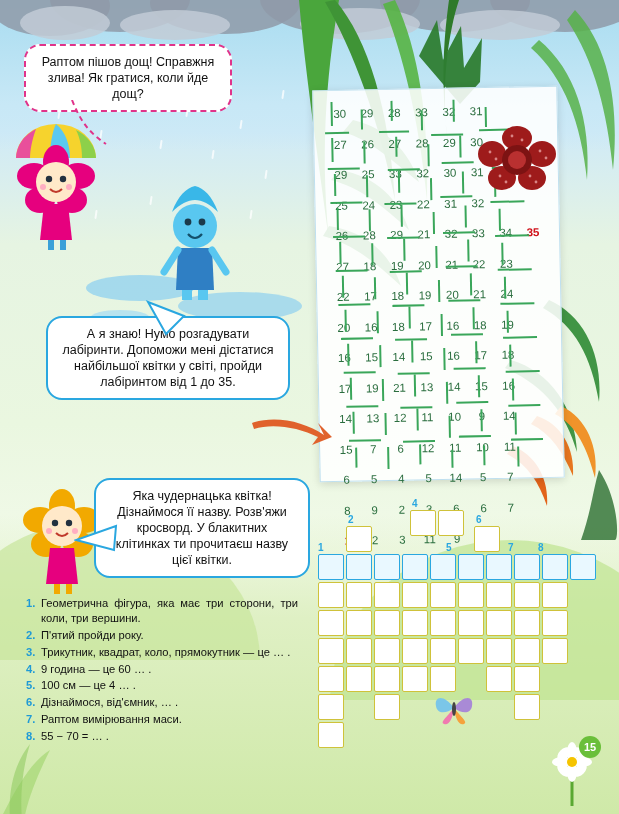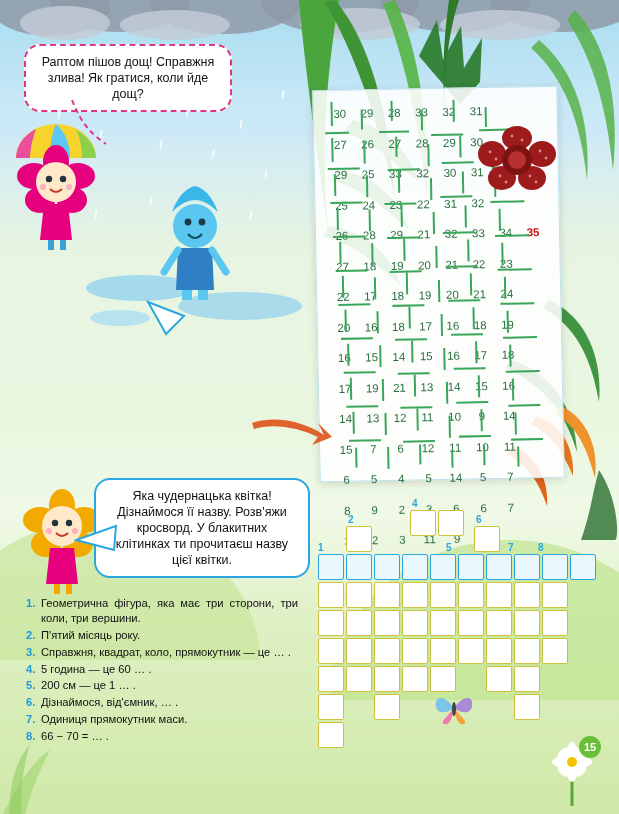--- a/index.html
+++ b/index.html
@@ -347,20 +347,23 @@
     <rect x="50" y="98" width="6" height="10" fill="#f2a900"></rect>
   </svg>
 
   <div class="bubble" id="bubble-rain" style="left:24px; top:44px; width:208px;">
     <span>Раптом пішов дощ! Справжня злива! Як гратися, коли йде дощ?</span>
   </div>
   <svg width="60" height="56" viewBox="0 0 60 56" style="position:absolute; left:66px; top:100px;">
     <path d="M6,0 C14,20 22,32 40,44" stroke="#e0338a" stroke-width="2" stroke-dasharray="5 4" fill="none"></path>
   </svg>
 
+  <div class="bubble blue" id="bubble-maze" style="left:46px; top:316px; width:244px;">
+    <span>А я знаю! Нумо розгадувати лабіринти. Допоможи мені дістатися найбільшої квітки у світі, пройди лабіринтом від 1 до 35.</span>
+  </div>
   <svg width="50" height="40" viewBox="0 0 50 40" style="position:absolute; left:140px; top:296px;">
     <path d="M26,38 L8,6 L44,20 Z" fill="#ffffff" stroke="#2aa7e0" stroke-width="2"></path>
   </svg>
 
   <div class="bubble blue2" id="bubble-crossword" style="left:94px; top:478px; width:216px;">
     <span>Яка чудернацька квітка! Дізнаймося її назву. Розв'яжи кросворд. У блакитних клітинках ти прочитаєш назву цієї квітки.</span>
   </div>
   <svg width="44" height="34" viewBox="0 0 44 34" style="position:absolute; left:74px; top:522px;">
     <path d="M42,4 L2,18 L40,28 Z" fill="#ffffff" stroke="#2aa7e0" stroke-width="2"></path>
   </svg>
@@ -651,43 +654,43 @@
     <div class="cw-cell" style="left:226px; top:138px;"></div>
   </div>
 
   <div id="clues">
     <div class="clue">
       <span class="clue-num">1.</span>
       <span class="clue-text">Геометрична фігура, яка має три сторони, три коли, три вершини.</span>
     </div>
     <div class="clue">
       <span class="clue-num">2.</span>
-      <span class="clue-text">П'ятий місяць року.</span>
+      <span class="clue-text">П'ятий пройди року.</span>
     </div>
     <div class="clue">
       <span class="clue-num">3.</span>
-      <span class="clue-text">Справжня, квадрат, коло, прямокутник — це … .</span>
+      <span class="clue-text">Трикутник, квадрат, коло, прямокутник — це … .</span>
     </div>
     <div class="clue">
       <span class="clue-num">4.</span>
-      <span class="clue-text">5 година — це 60 … .</span>
+      <span class="clue-text">9 година — це 60 … .</span>
     </div>
     <div class="clue">
       <span class="clue-num">5.</span>
-      <span class="clue-text">200 см — це 1 … .</span>
+      <span class="clue-text">100 см — це 4 … .</span>
     </div>
     <div class="clue">
       <span class="clue-num">6.</span>
       <span class="clue-text">Дізнаймося, від'ємник, … .</span>
     </div>
     <div class="clue">
       <span class="clue-num">7.</span>
-      <span class="clue-text">Одиниця прямокутник маси.</span>
+      <span class="clue-text">Раптом вимірювання маси.</span>
     </div>
     <div class="clue">
       <span class="clue-num">8.</span>
-      <span class="clue-text">66 − 70 = … .</span>
+      <span class="clue-text">55 − 70 = … .</span>
     </div>
   </div>
 
   <div id="page-number">15</div>
 
 </div>
 
 </body></html>

